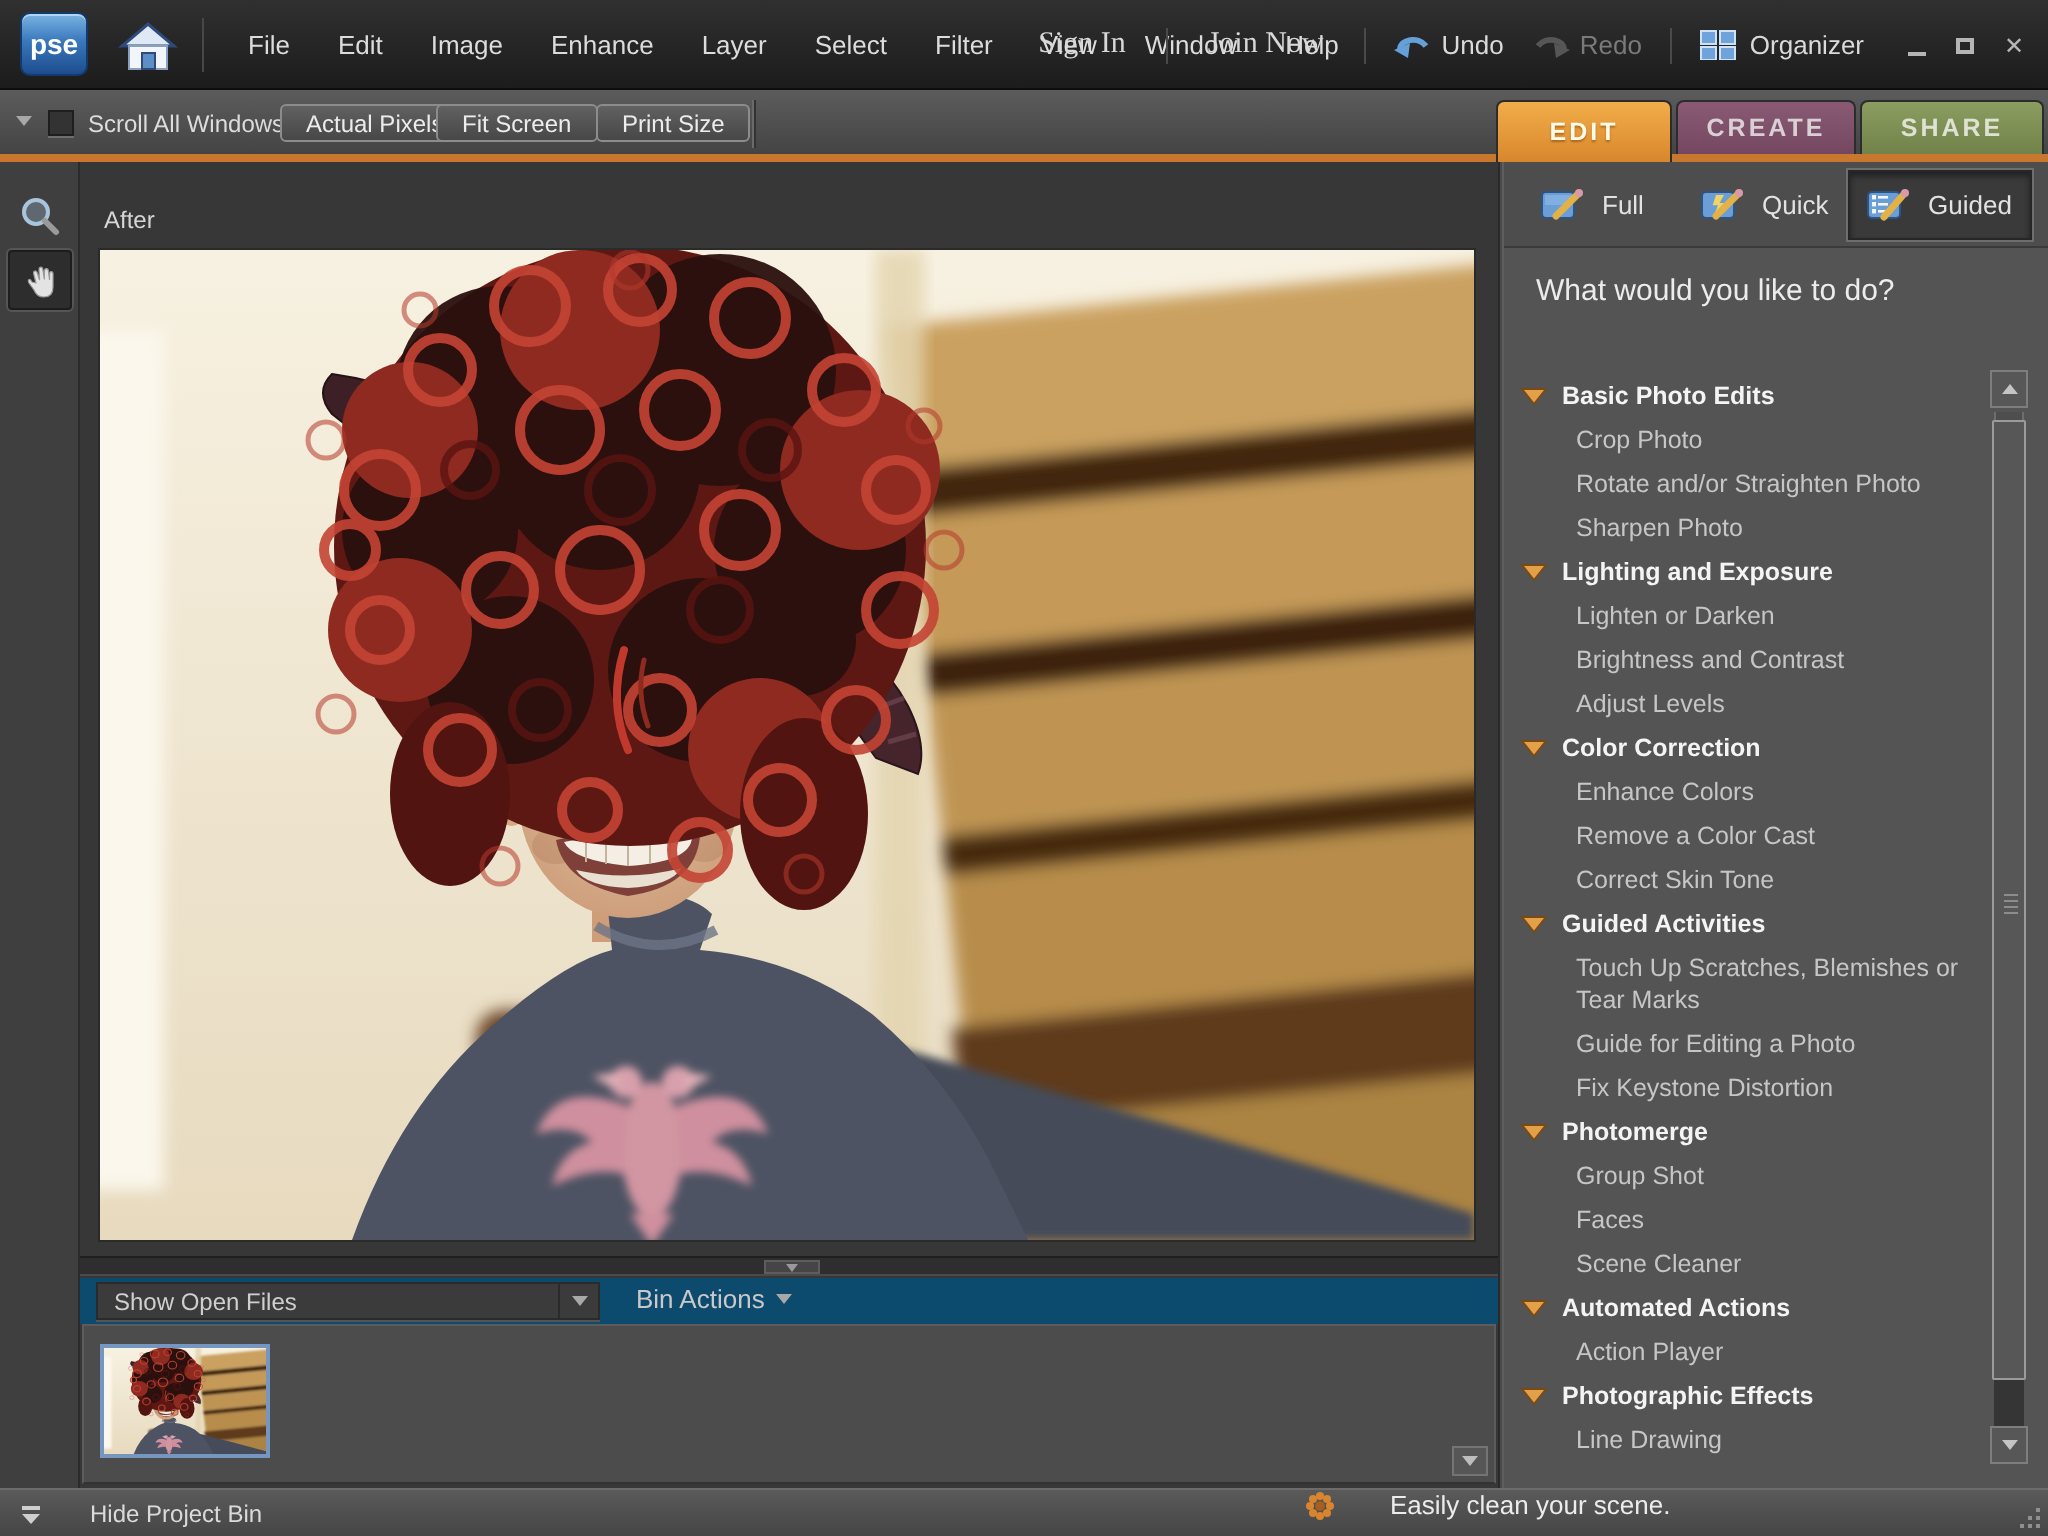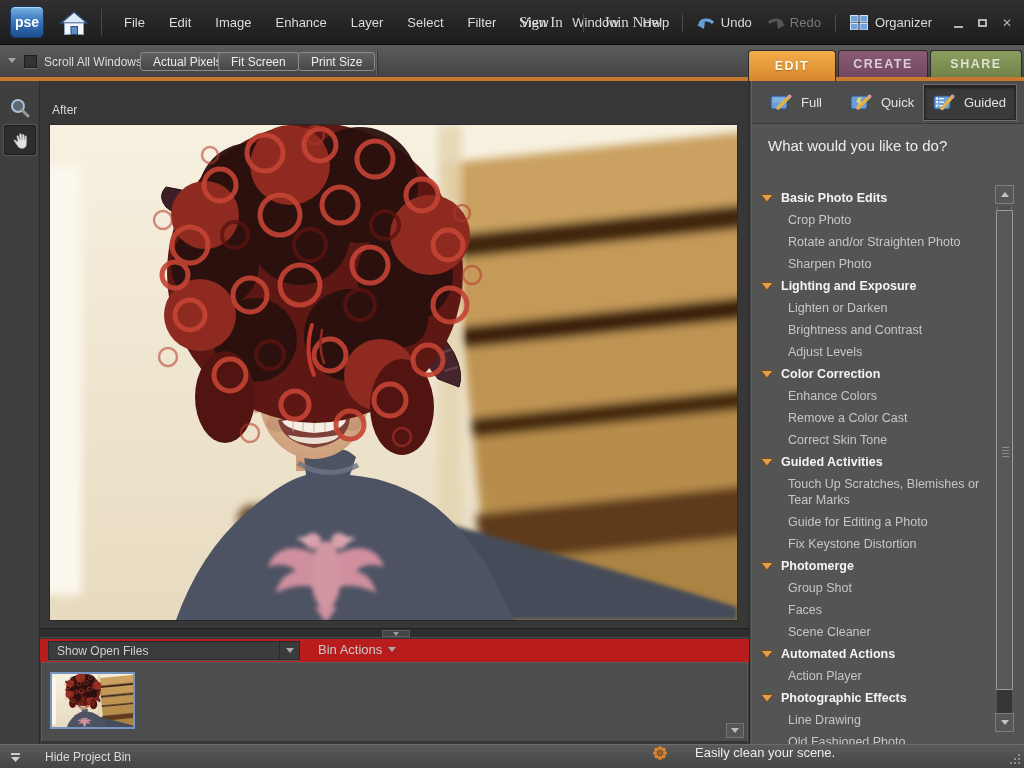--- a/index.html
+++ b/index.html
@@ -57,21 +57,21 @@
   .tool-zoom { top:12px; }
   .tool-hand { top:44px; background:#2d2d2d; border:1px solid #1d1d1d; box-shadow:0 0 0 1px #555; }
   .after-label { position:absolute; left:52px; top:22px; font-size:12px; color:#d6d6d6; }
   .photo-frame { position:absolute; left:50px; top:44px; width:687px; height:495px; box-shadow:0 0 0 1px #2a2a2a; overflow:hidden; }
 
   .hsplitter { position:absolute; left:40px; top:547px; width:709px; height:10px; background:#2e2e2e;
     border-top:1px solid #1f1f1f; border-bottom:1px solid #4a4a4a; }
   .hsplit-handle { position:absolute; left:342px; top:1px; width:28px; height:7px; background:#454545; border:1px solid #5d5d5d; display:flex; align-items:center; justify-content:center; }
   .hsplit-handle::after { content:""; width:0; height:0; border-left:3px solid transparent; border-right:3px solid transparent; border-top:4px solid #9a9a9a; }
 
-  .bin-controls { position:absolute; left:40px; top:558px; width:709px; height:23px; background:#b91c1c; }
+  .bin-controls { position:absolute; left:40px; top:558px; width:709px; height:23px; background:#0c4a6e; }
   .bin-dropdown { position:absolute; left:8px; top:2px; width:252px; height:19px; background:#3b3b3b;
     border:1px solid #2a2a2a; box-shadow:0 1px 0 #555; display:flex; align-items:center; }
   .bin-dropdown .dd-text { flex:1; padding-left:8px; font-size:12px; color:#cfcfcf; }
   .dd-arrow-box { width:20px; height:100%; border-left:1px solid #2a2a2a; display:flex; align-items:center; justify-content:center; }
   .dd-arrow { width:0; height:0; border-left:4px solid transparent; border-right:4px solid transparent; border-top:5px solid #a8a8a8; }
   .bin-actions { position:absolute; left:278px; top:3px; display:flex; align-items:center; gap:6px; font-size:13px; color:#c9c9c9; }
 
   .bin { position:absolute; left:41px; top:581px; width:707px; height:80px; background:#4c4c4c; border:1px solid #5c5c5c; border-bottom-color:#333; }
   .bin-thumb { position:absolute; left:8px; top:9px; width:85px; height:57px; border:2px solid #7696c2; background:#222; }
   .bin-thumb svg { display:block; }
@@ -496,21 +496,20 @@
           <span class="sec-label">Automated Actions</span>
         </div>
         <div class="sec-item">Action Player</div>
         <div class="sec-header">
           <svg class="tri" width="14" height="10" viewBox="0 0 14 10">
             <polygon points="1,1.5 13,1.5 7,9" fill="#e2a04a" stroke="#7a4a14" stroke-width="1"></polygon>
           </svg>
           <span class="sec-label">Photographic Effects</span>
         </div>
         <div class="sec-item">Line Drawing</div>
-        <div class="sec-item">Old Fashioned Photo</div>
       </div>
 
     <div class="vscroll">
       <div class="vs-track"></div>
       <div class="vs-dark"></div>
       <div class="vs-btn vs-up"></div>
       <div class="vs-thumb">
         <div class="vs-grip"></div>
       </div>
       <div class="vs-btn vs-down"></div>

